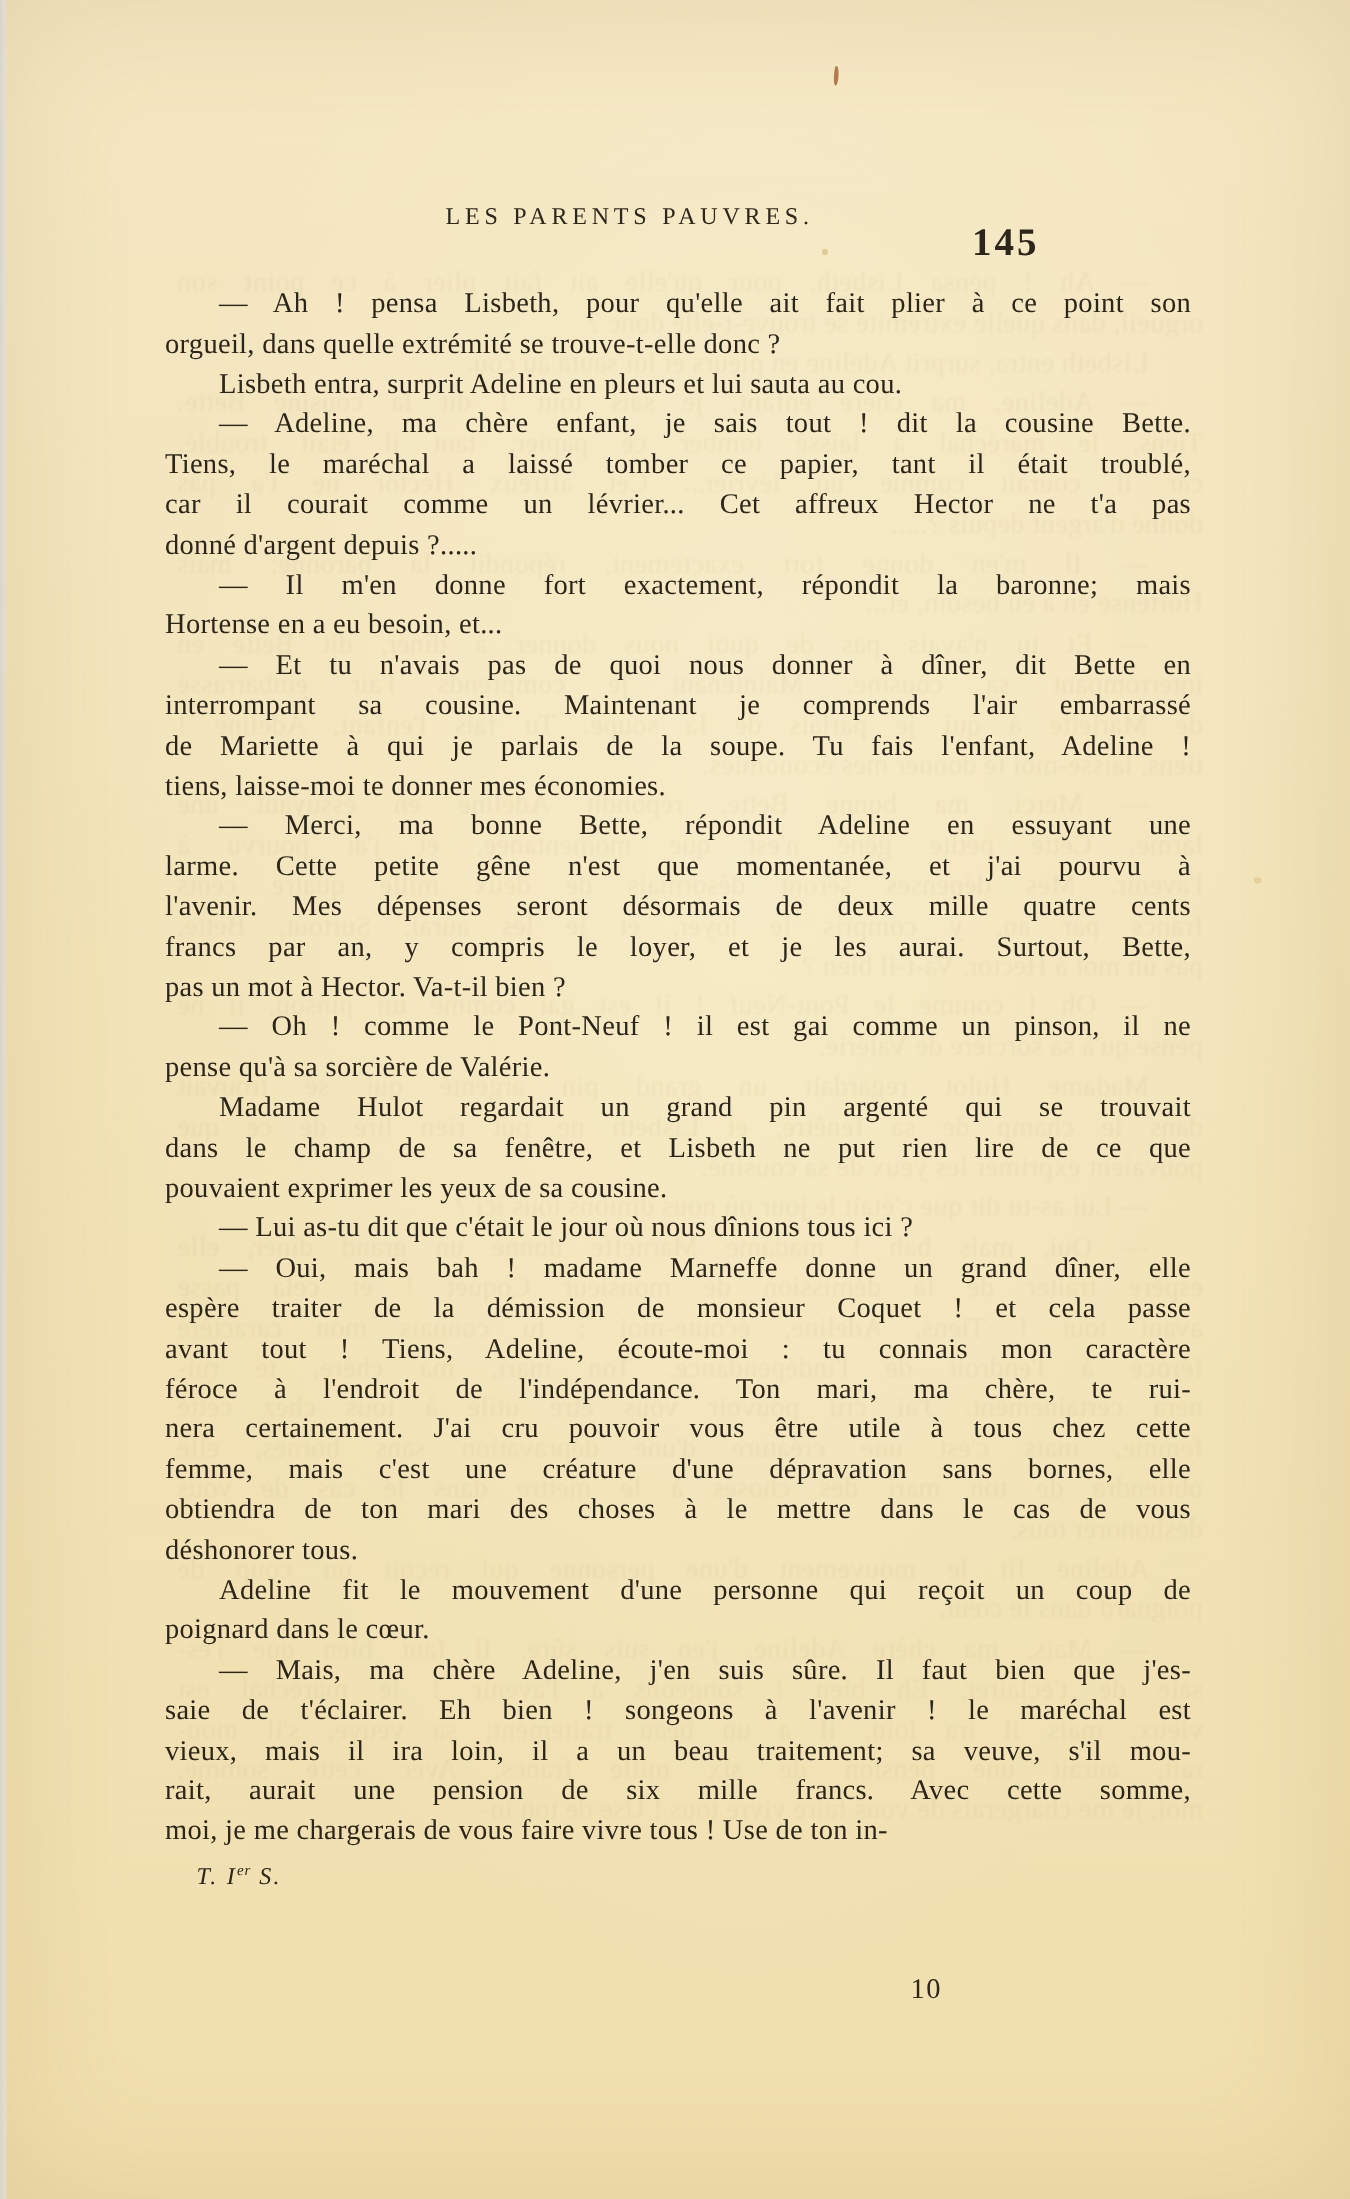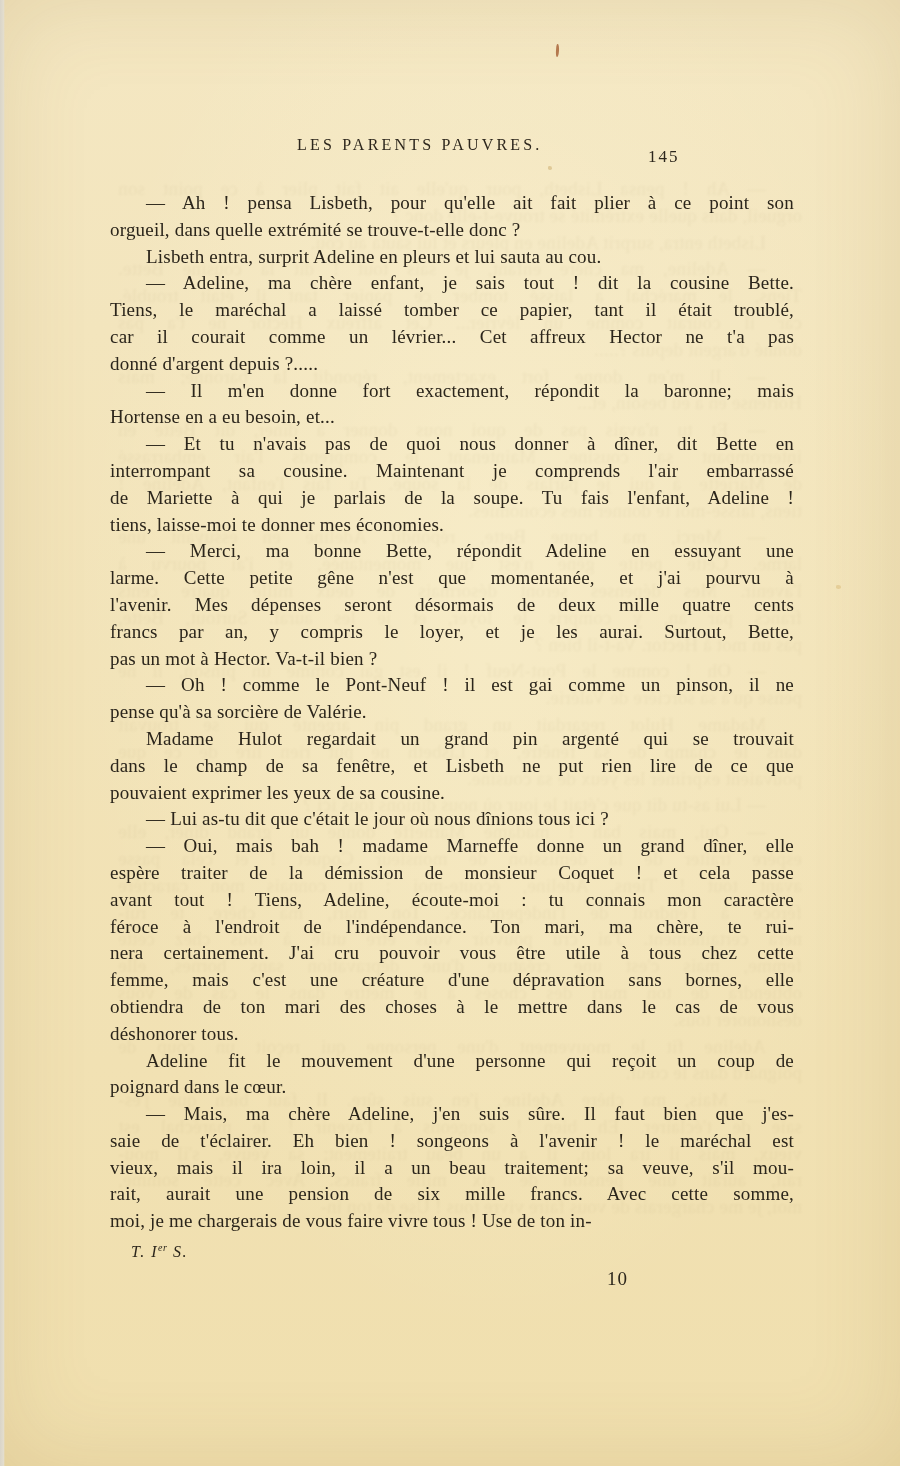--- a/index.html
+++ b/index.html
@@ -36,22 +36,22 @@
     position: absolute;
     left: 297px; top: 136px;
     font-size: 16px;
     letter-spacing: 3.2px;
     color: #2c261c;
     white-space: nowrap;
   }
   .page-number {
     position: absolute;
     left: 648px; top: 147px;
-    font-size: 17px;
-    font-weight: normal;
+    font-size: 26px;
+    font-weight: bold;
     letter-spacing: 2px;
     color: #2c261c;
     white-space: nowrap;
   }
 
   .text-block {
     position: absolute;
     left: 110px; top: 190px;
     width: 684px;
     color: #2b251b;
@@ -91,21 +91,21 @@
     left: 131px; top: 1242px;
     font-size: 16px;
     letter-spacing: 1.5px;
     color: #2c261c;
     white-space: nowrap;
     font-style: italic;
   }
   .volume-sig sup { font-size: 10px; vertical-align: 6px; letter-spacing: 0.5px; }
   .sheet-number {
     position: absolute;
-    left: 607px; top: 1268px;
+    left: 607px; top: 1316px;
     font-size: 19px;
     letter-spacing: 1px;
     color: #2c261c;
   }
 </style>
 </head>
 <body>
 
 <div class="page">
 

